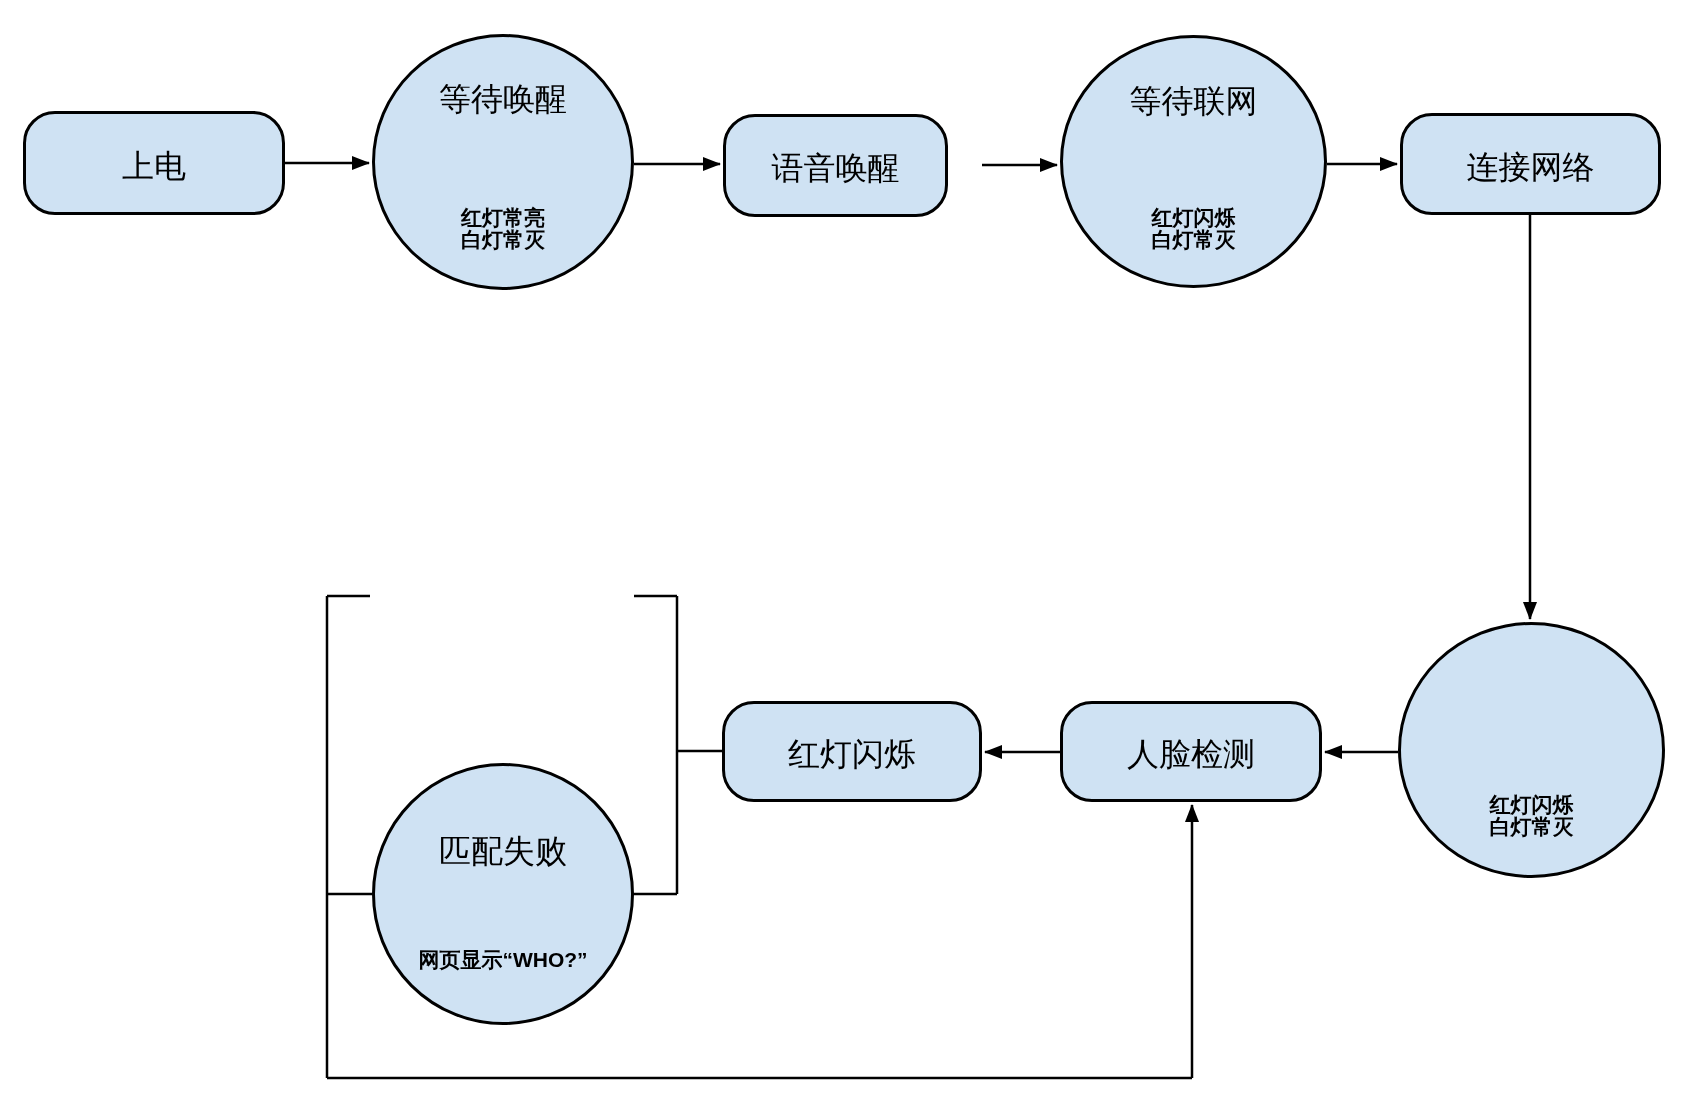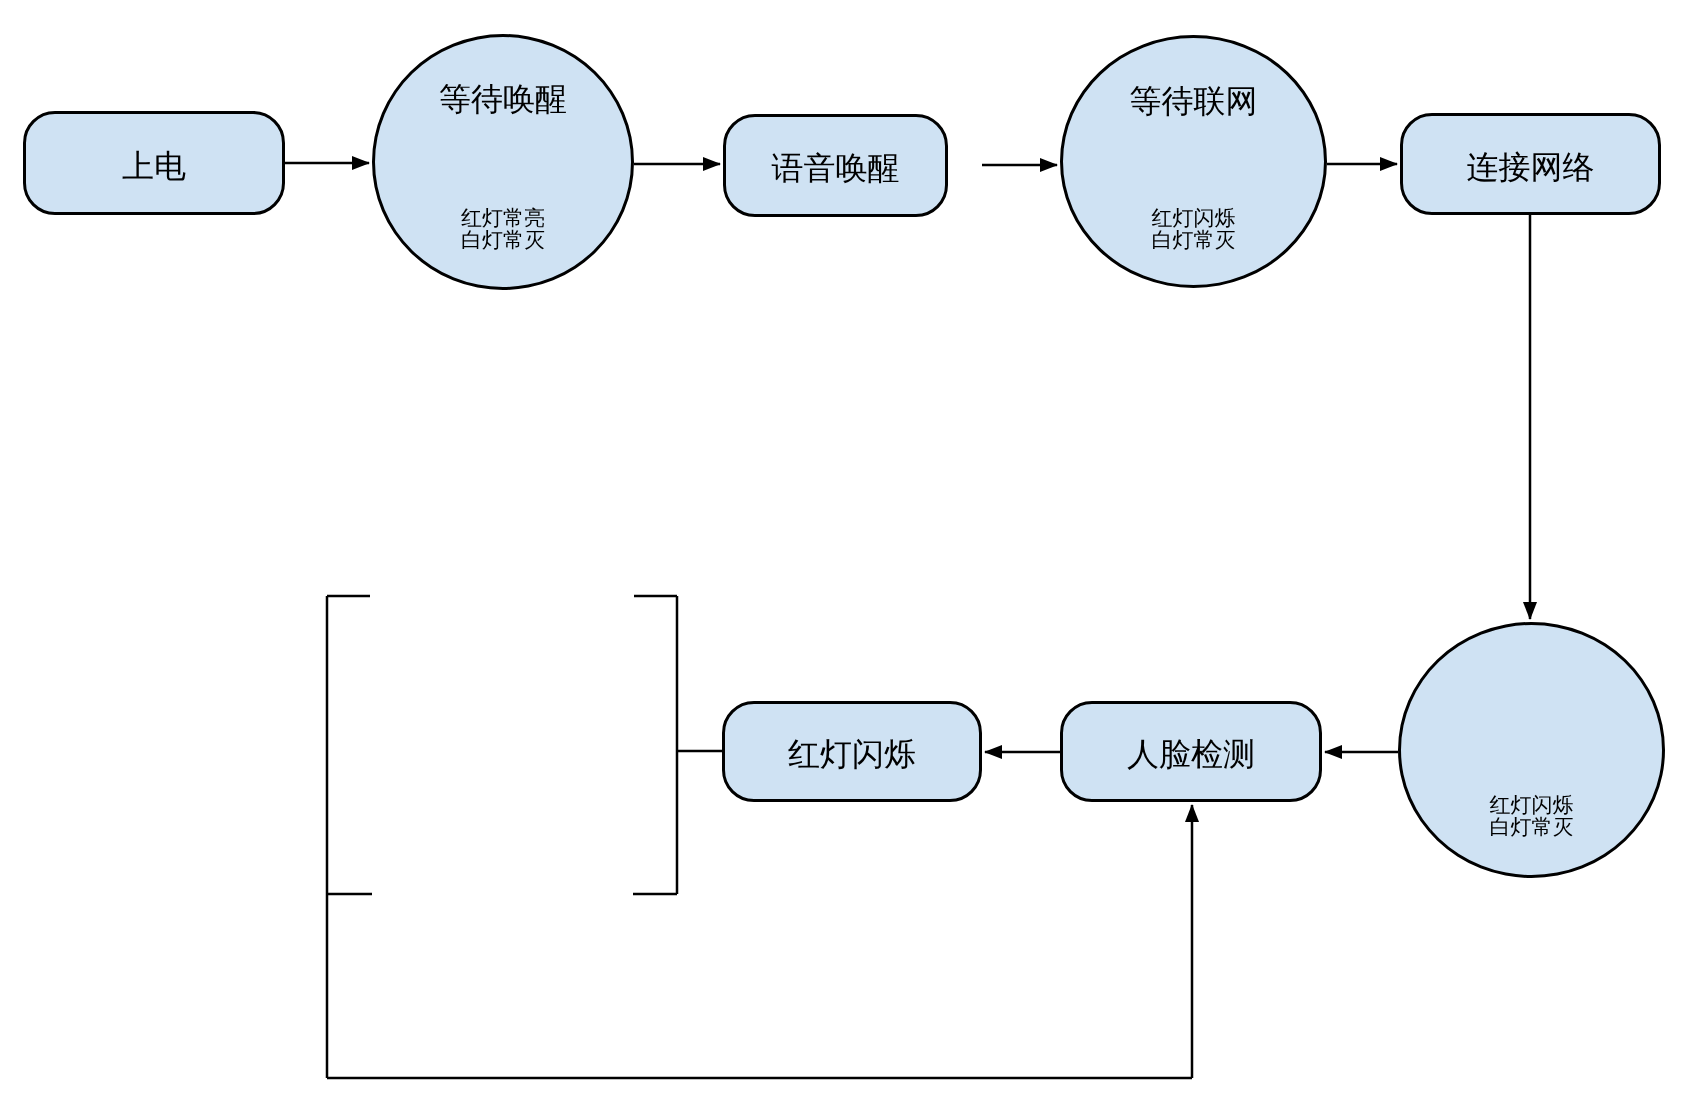--- a/index.html
+++ b/index.html
@@ -29,21 +29,21 @@
   .title{
     position:absolute;left:0;right:0;
     text-align:center;
     font-size:32px;line-height:40px;font-weight:400;
     transform:translateY(-50%);
     white-space:nowrap;
   }
   .sub{
     position:absolute;left:0;right:0;
     text-align:center;
-    font-size:21px;line-height:22px;font-weight:400;
+    font-size:21px;line-height:22px;font-weight:700;
     transform:translateY(-50%);
     white-space:nowrap;
   }
 </style>
 </head>
 <body>
 
 <div class="canvas">
 
   <svg class="edges" width="1682" height="1108" viewBox="0 0 1682 1108" xmlns="http://www.w3.org/2000/svg">
@@ -109,14 +109,20 @@
 
   <div class="node rect" style="left:1060px;top:701px;width:262px;height:101px">
     <div class="title" style="top:50px">人脸检测</div>
   </div>
 
   <div class="node rect" style="left:722px;top:701px;width:260px;height:101px">
     <div class="title" style="top:50px">红灯闪烁</div>
   </div>
 
 
+  <div class="node ellipse" style="left:372px;top:763px;width:262px;height:262px">
+    <div class="title" style="top:85px">匹配失败</div>
+    <div class="sub" style="top:194px">
+      <div>网页显示“WHO?”</div>
+    </div>
+  </div>
 
 </div>
 
 </body></html>

